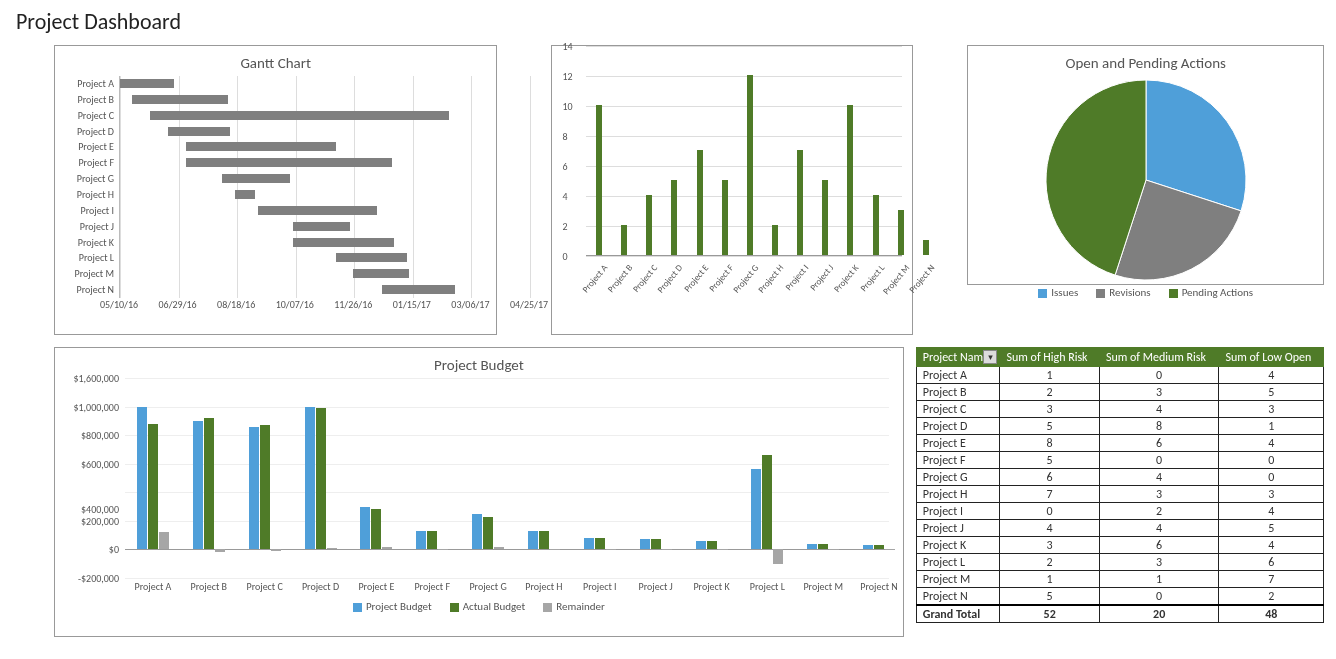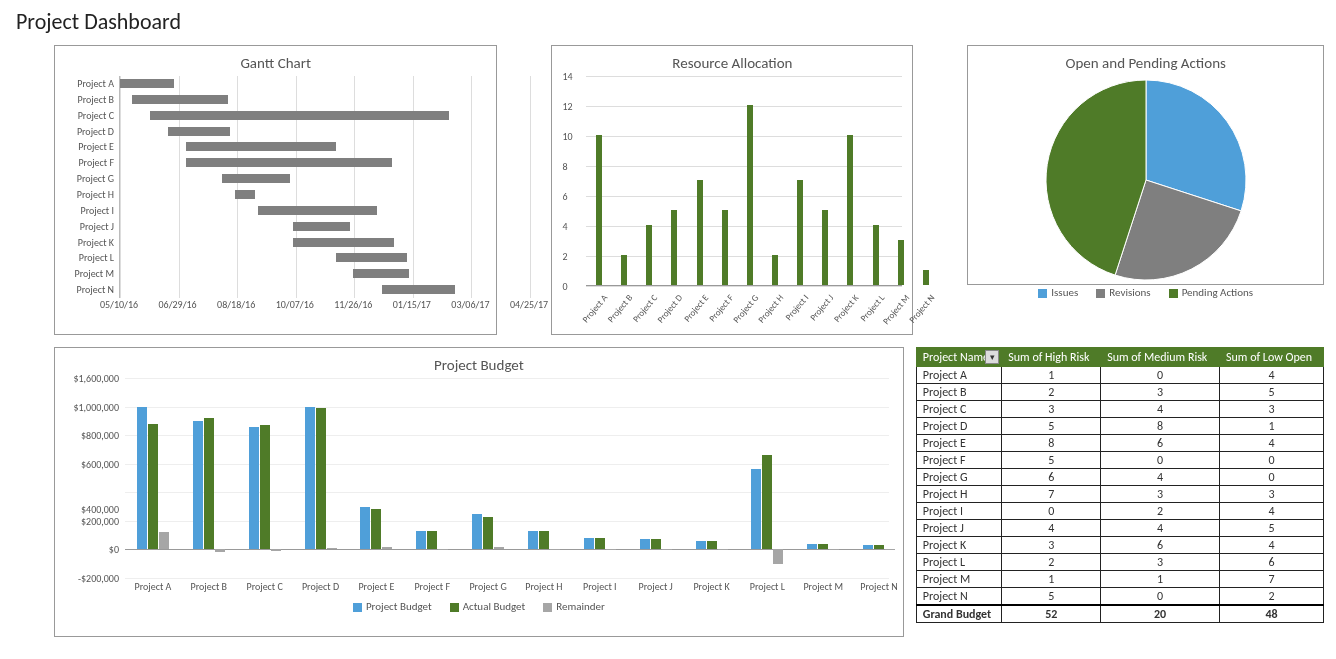--- a/index.html
+++ b/index.html
@@ -120,21 +120,20 @@
         <div class="gantt-xt" style="left: 117.143px;">08/18/16</div>
         <div class="gantt-xt" style="left: 175.714px;">10/07/16</div>
         <div class="gantt-xt" style="left: 234.286px;">11/26/16</div>
         <div class="gantt-xt" style="left: 292.857px;">01/15/17</div>
         <div class="gantt-xt" style="left: 351.429px;">03/06/17</div>
         <div class="gantt-xt" style="left: 410px;">04/25/17</div>
       </div>
   </div>
 
   <div class="panel resource">
-    <div class="panel-title">Resource Allocation</div>
     <div class="res-body" id="res-body">
         <div class="res-grid" style="top: 210px;"></div>
         <div class="res-yt" style="top: 210px;">0</div>
         <div class="res-grid" style="top: 180px;"></div>
         <div class="res-yt" style="top: 180px;">2</div>
         <div class="res-grid" style="top: 150px;"></div>
         <div class="res-yt" style="top: 150px;">4</div>
         <div class="res-grid" style="top: 120px;"></div>
         <div class="res-yt" style="top: 120px;">6</div>
         <div class="res-grid" style="top: 90px;"></div>
@@ -374,21 +373,21 @@
       <td class="num">1</td>
       <td class="num">7</td>
           </tr>
           <tr>
             <td>Project N</td>
       <td class="num">5</td>
       <td class="num">0</td>
       <td class="num">2</td>
           </tr>
           <tr class="total">
-            <td>Grand Budget</td>
+            <td>Grand Total</td>
     <td class="num">52</td>
     <td class="num">20</td>
     <td class="num">48</td>
           </tr>
         </tbody>
     </table>
   </div>
 </div>
 
 </body></html>

